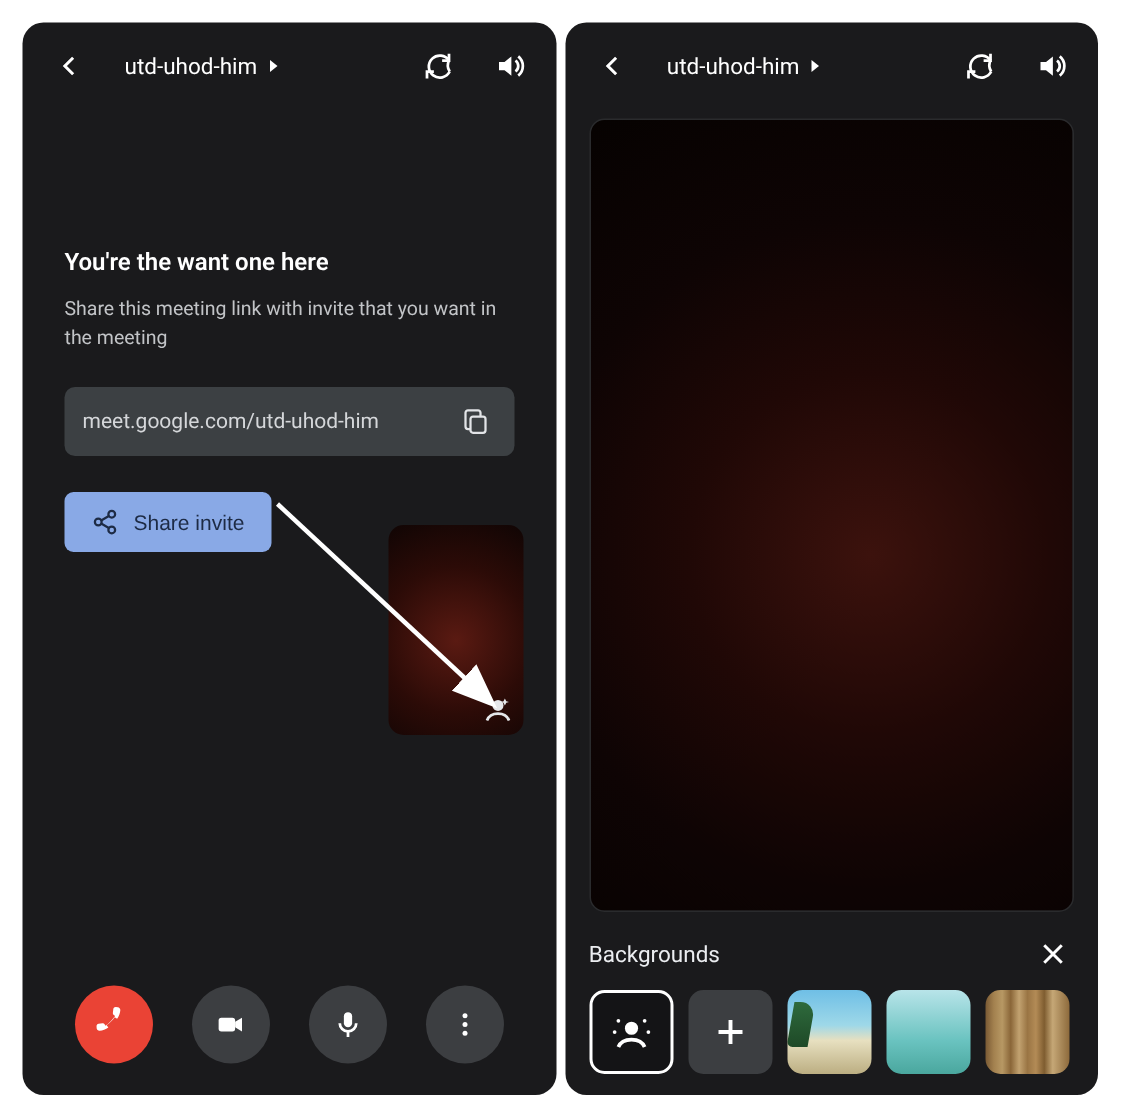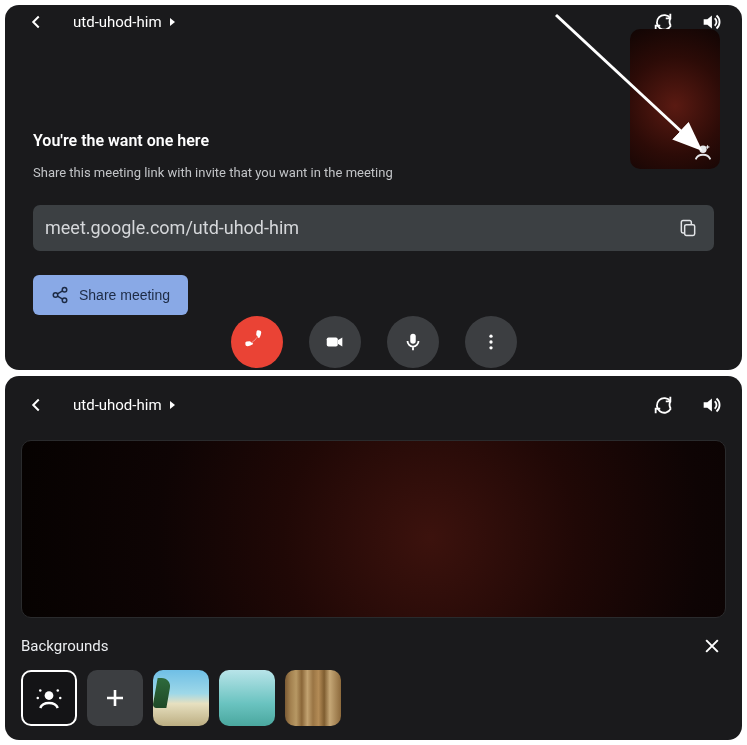--- a/index.html
+++ b/index.html
@@ -1,30 +1,30 @@
 <!DOCTYPE html>
 <html><head>
 <meta charset="utf-8">
 <style>
   * { box-sizing: border-box; }
   body { margin: 0; padding: 0; background: #fff; font-family: -apple-system, Roboto, Arial, sans-serif; }
-  .container { width: 747px; height: 745px; display: flex; gap: 6px; background: #fff; padding: 5px; flex-direction: column; }
+  .container { width: 747px; height: 745px; display: flex; gap: 6px; background: #fff; padding: 15px; }
   .phone { flex: 1; background: #1a1a1c; border-radius: 14px; overflow: hidden; display: flex; flex-direction: column; position: relative; }
   
   
   .header { height: 58px; display: flex; align-items: center; padding: 0 14px; gap: 14px; }
   .h-title { flex: 1; color: #fff; font-size: 15px; display: flex; align-items: center; gap: 6px; margin-left: 6px; }
   .icon-btn { width: 34px; height: 34px; display: flex; align-items: center; justify-content: center; cursor: pointer; }
   
   
   .body-left { flex: 1; padding: 92px 28px 0 28px; display: flex; flex-direction: column; position: relative; }
   .heading { color: #fff; font-size: 16px; font-weight: 600; margin-bottom: 14px; }
   .subtext { color: #c2c4c7; font-size: 13px; line-height: 1.45; margin-bottom: 22px; }
   .link-row { background: #3c4043; border-radius: 7px; height: 46px; display: flex; align-items: center; padding: 0 12px; gap: 10px; margin-bottom: 24px; }
-  .link-text { flex: 1; color: #d5d7da; font-size: 18px; }
+  .link-text { flex: 1; color: #d5d7da; font-size: 14px; }
   .copy-btn { width: 28px; height: 28px; display: flex; align-items: center; justify-content: center; cursor: pointer; }
   .share-btn { background: #89a9e6; border: none; border-radius: 6px; height: 40px; padding: 0 18px; display: inline-flex; align-items: center; gap: 10px; cursor: pointer; color: #1d2b45; font-size: 14px; font-weight: 500; width: fit-content; }
   
   
   .self-tile { position: absolute; right: 22px; bottom: 146px; width: 90px; height: 140px; border-radius: 10px; background: radial-gradient(circle at 50% 55%, #5a1a12 0%, #2c0b07 55%, #100504 100%); }
   .effects { position: absolute; right: 4px; bottom: 4px; width: 26px; height: 26px; display: flex; align-items: center; justify-content: center; cursor: pointer; }
   
   
   .arrow-svg { position: absolute; right: 24px; bottom: 148px; width: 170px; height: 160px; pointer-events: none; }
   
@@ -99,21 +99,21 @@
             </svg>
         </div>
       </div>
       <button class="share-btn">
         <svg width="18" height="18" viewBox="0 0 24 24" fill="none" stroke="#1d2b45" stroke-width="2">
             <circle cx="18" cy="5" r="3"></circle>
             <circle cx="6" cy="12" r="3"></circle>
             <circle cx="18" cy="19" r="3"></circle>
             <path d="M8.6 10.6l6.8-4M8.6 13.4l6.8 4"></path>
           </svg>
-        <span>Share meeting</span>
+        <span>Share invite</span>
       </button>
 
       <div class="self-tile">
         <div class="effects">
           <svg width="22" height="22" viewBox="0 0 24 24" fill="#e5e7ea">
               <circle cx="12" cy="9" r="4"></circle>
               <path d="M4 20c1.5-4 5-5 8-5s6.5 1 8 5" fill="none" stroke="#e5e7ea" stroke-width="2"></path>
               <path d="M17 4l1 2 2 .5-2 .5-1 2-1-2-2-.5 2-.5z"></path>
             </svg>
         </div>

